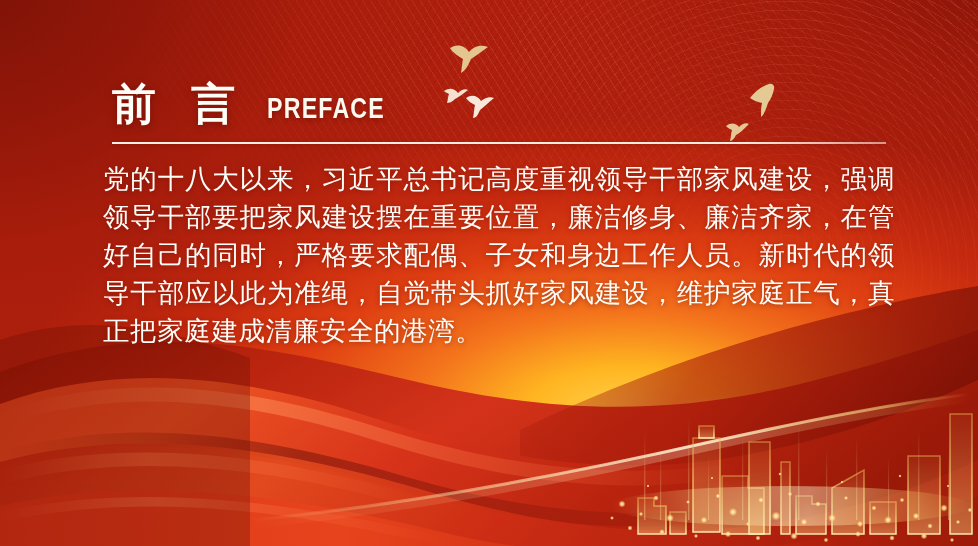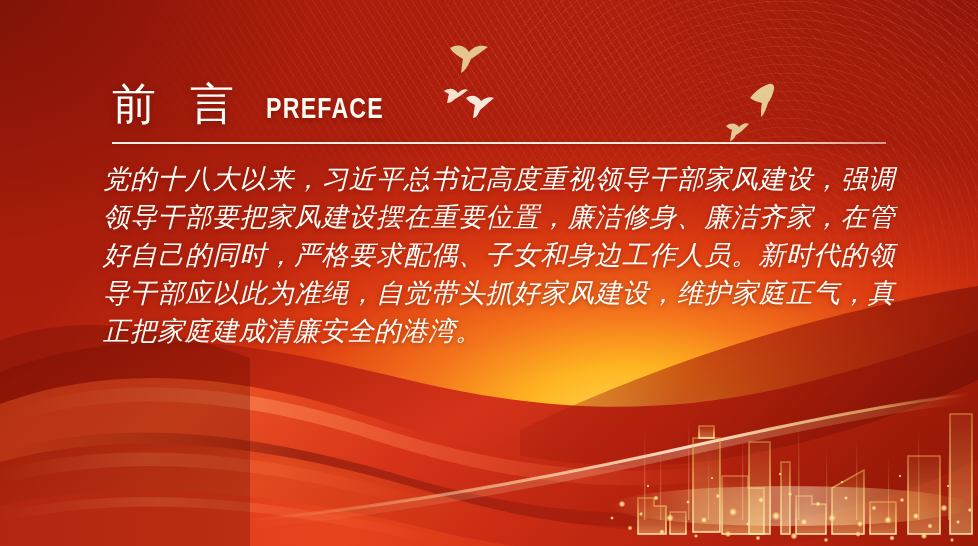--- a/index.html
+++ b/index.html
@@ -114,21 +114,21 @@
   .title-row {
     position: absolute;
     left: 112px; top: 82px;
     display: flex;
     align-items: flex-end;
     gap: 22px;
   }
   .title-cn {
     font-family: "DejaVu Sans", "Liberation Sans", sans-serif;
     font-size: 44px;
-    font-weight: 400;
+    font-weight: 700;
     letter-spacing: 10px;
     color: #fffdf7;
     line-height: 1;
     text-shadow: 0 2px 7px rgba(90,10,2,.55);
     white-space: nowrap;
   }
   .title-en {
     font-family: "Liberation Sans", sans-serif;
     font-size: 29px;
     font-weight: 700;
@@ -156,21 +156,21 @@
     width: 792px;
     font-family: "DejaVu Sans", "Liberation Sans", sans-serif;
     font-size: 26.5px;
     line-height: 38px;
     color: #fffdf8;
     letter-spacing: 0.6px;
     text-shadow: 0 1px 5px rgba(95,12,3,.5);
     text-align: justify;
     text-justify: inter-character;
   }
-  .body-text p { margin: 0; text-indent: 0; font-style: italic; }
+  .body-text p { margin: 0; text-indent: 0; }
 
   
   .dove { position: absolute; }
   .dove svg { display: block; }
 </style>
 </head>
 <body>
 
 <div class="slide">
 

